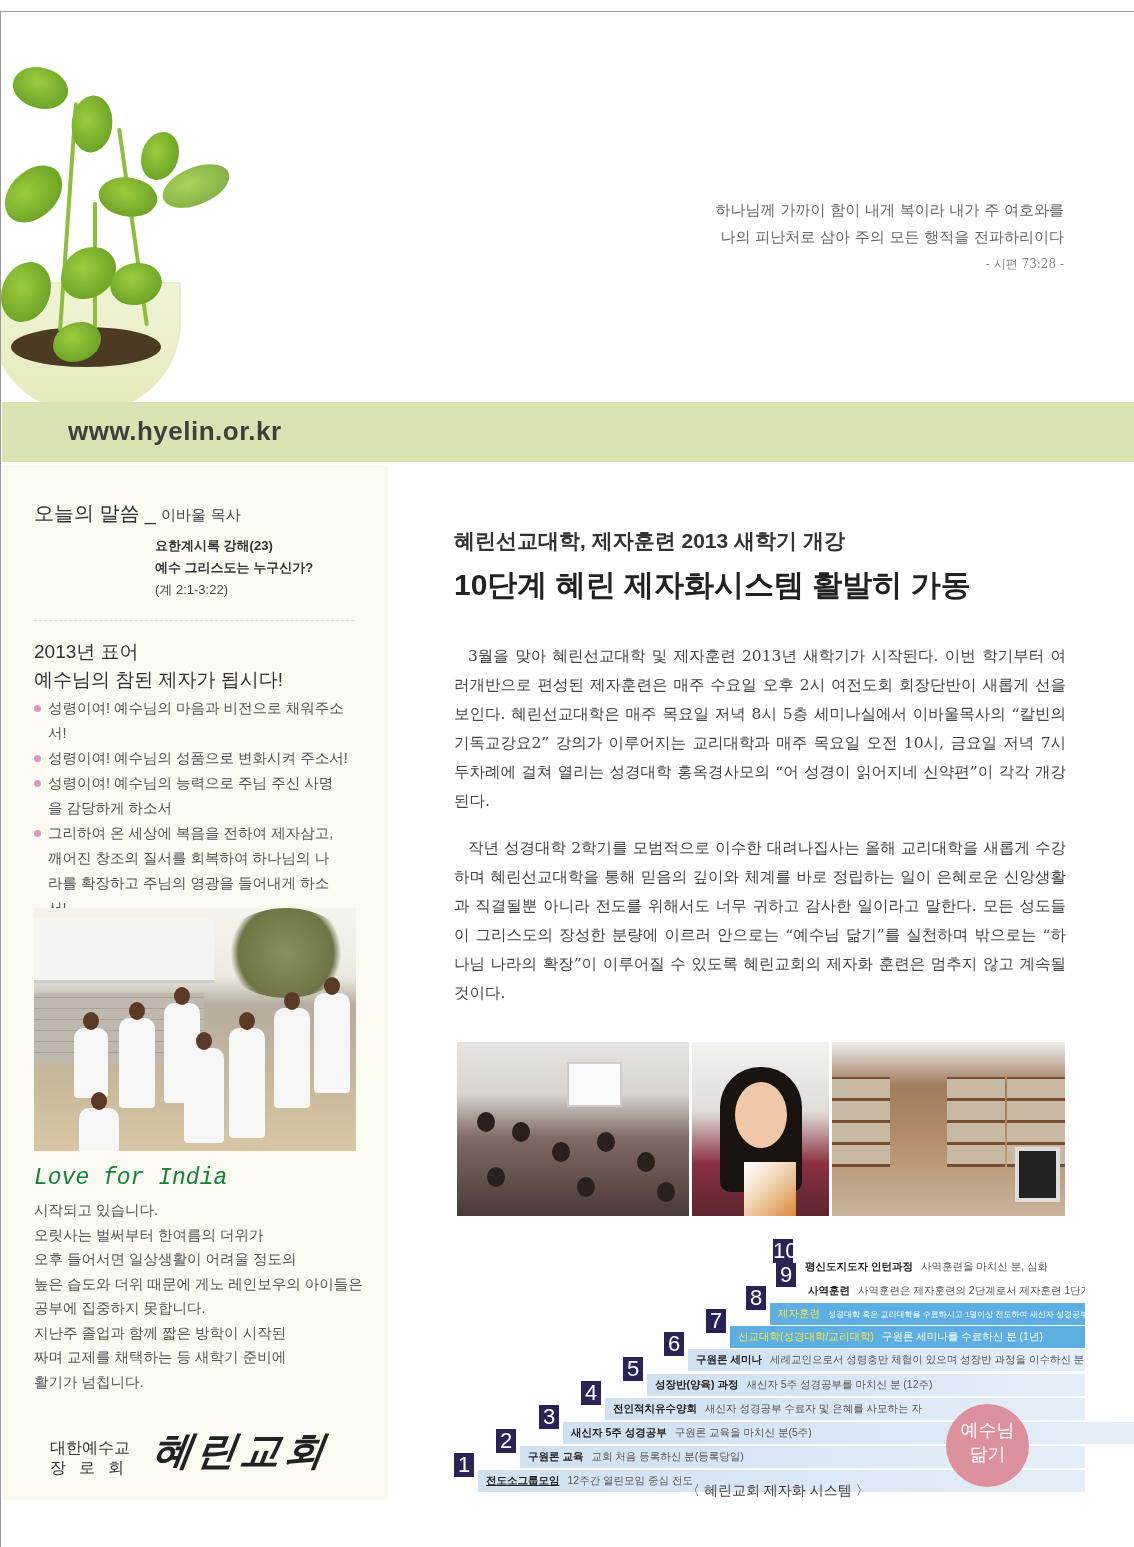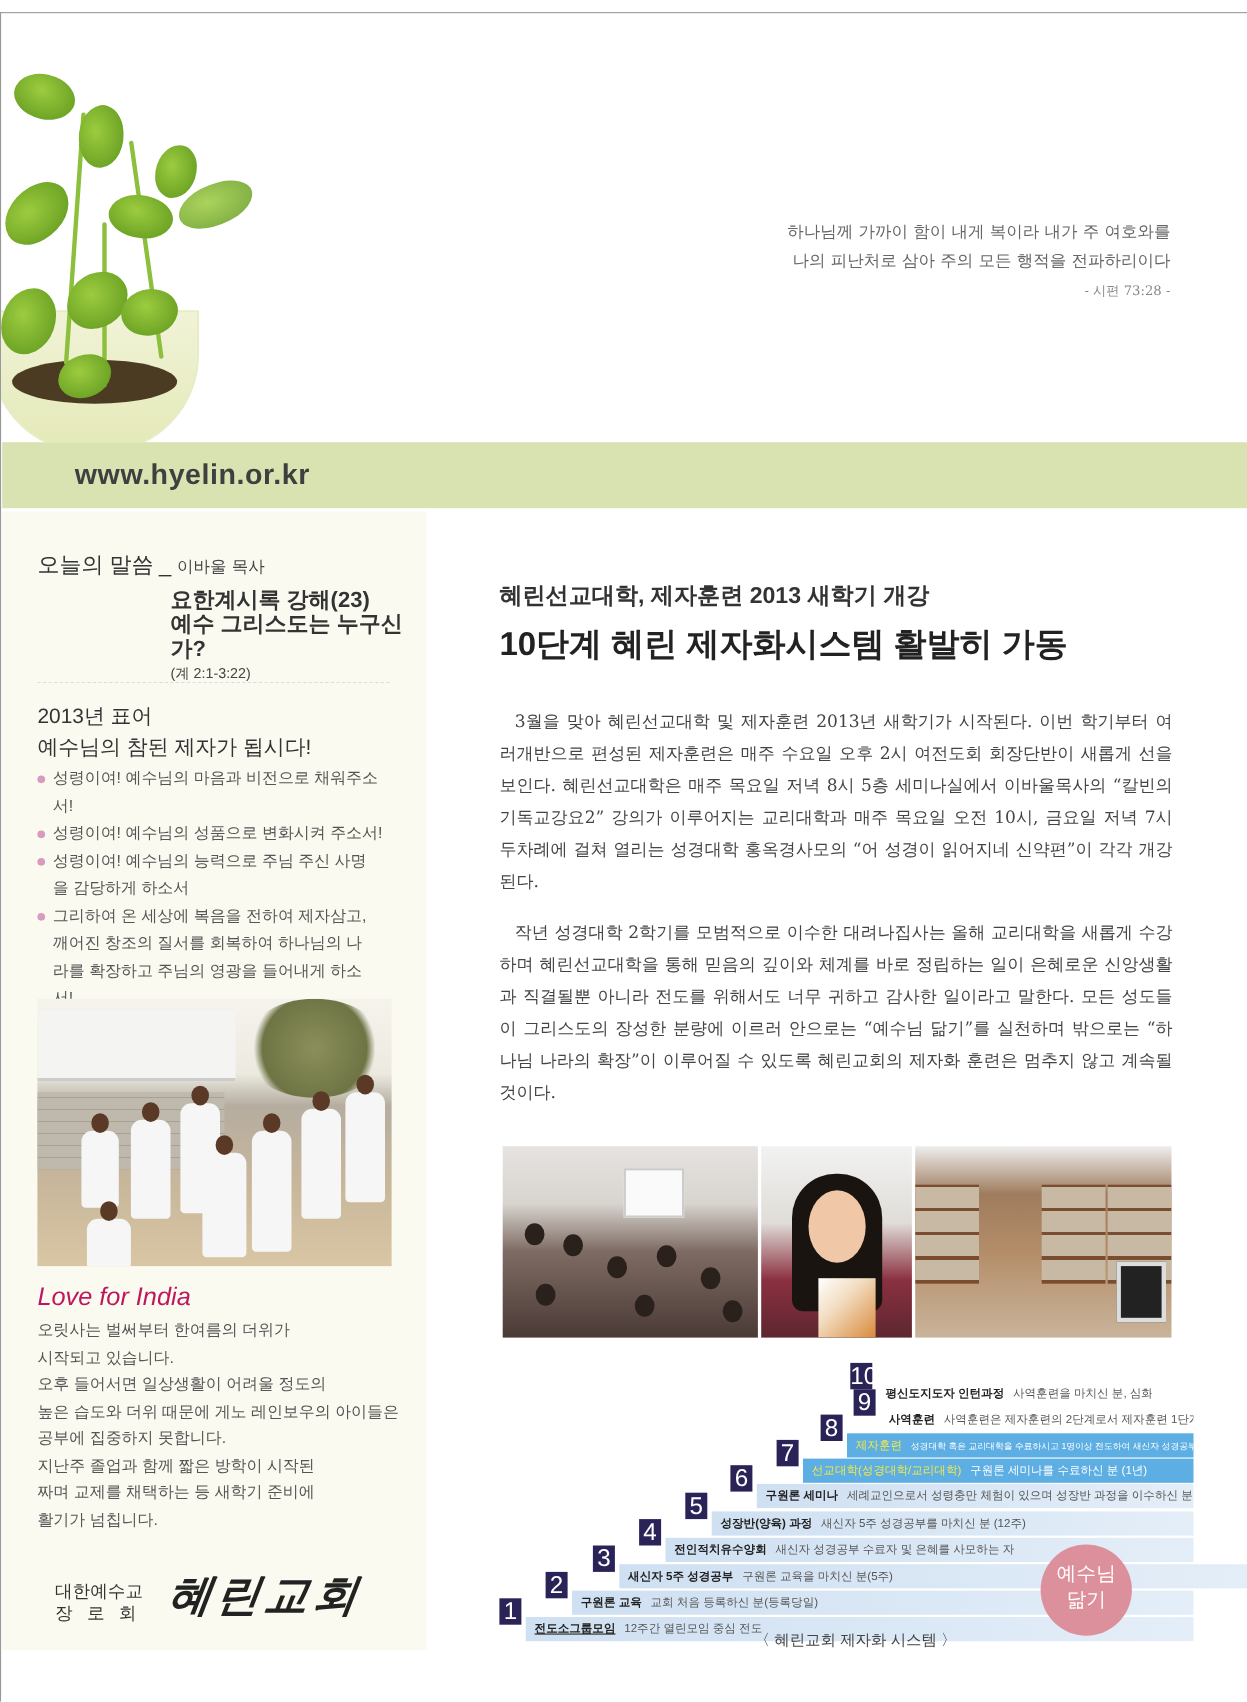--- a/index.html
+++ b/index.html
@@ -22,36 +22,36 @@
   .banner { position: absolute; left: 1px; top: 390px; width: 1133px; height: 60px; background: #d9e3b1; }
   .url { position: absolute; left: 66px; top: 14px; font-family: "Liberation Sans", sans-serif; font-weight: bold; font-size: 26px; color: #3f3f3f; letter-spacing: 0.5px; }
   .info { position: absolute; left: 513px; top: 10px; font-family: "Liberation Sans", sans-serif; font-size: 15.5px; line-height: 21px; color: #333; }
 
   
   .left-col { position: absolute; left: 1px; top: 453px; width: 386px; height: 1035px; background: #fafaf0; }
   .sec-title { font-family: "Liberation Sans", sans-serif; font-size: 20px; color: #333; }
   .sec-sub { font-size: 15px; color: #444; }
   .sermon { position: absolute; left: 32px; top: 35px; }
   .sermon-body { position: absolute; left: 153px; top: 70px; font-family: "Liberation Sans", sans-serif; }
-  .sermon-body .t1 { font-size: 20px; font-weight: bold; color: #333; line-height: 22px; }
+  .sermon-body .t1 { font-size: 13px; font-weight: bold; color: #333; line-height: 22px; }
   .sermon-body .ref { font-size: 13px; color: #444; line-height: 22px; }
   .divider { position: absolute; left: 32px; width: 320px; border-top: 1px dashed #ddd; }
   .motto { position: absolute; left: 32px; top: 173px; font-family: "Liberation Sans", sans-serif; }
   .motto .title { font-size: 19px; color: #333; line-height: 28px; }
   .motto .slogan { font-size: 19px; color: #333; line-height: 28px; }
   .motto ul { list-style: none; margin-top: 2px; }
   .motto li { position: relative; padding-left: 14px; font-size: 14.5px; color: #555; line-height: 25px; }
   .motto li .bullet { position: absolute; left: 0; top: 9px; width: 7px; height: 7px; border-radius: 50%; background: #d99ac0; }
   .india-photo { position: absolute; left: 32px; top: 443px; width: 322px; height: 243px; overflow: hidden; background: linear-gradient(180deg, #f5f3ec 0%, #eceae0 28%, #b5ada0 40%, #c9b79b 70%, #d8c6a4 100%); }
   .india-photo .bldg { position: absolute; left: 0; top: 10px; width: 180px; height: 65px; background: #f4f4f2; border-bottom: 3px solid #ccc; }
   .india-photo .wall { position: absolute; left: 0; top: 85px; width: 170px; height: 70px; background: repeating-linear-gradient(0deg, #bfb8ac 0 10px, #a8a194 10px 11px); }
   .india-photo .tree { position: absolute; right: 5px; top: 0; width: 130px; height: 90px; border-radius: 50%; background: radial-gradient(circle, #8a8f5a 0%, #6e7444 60%, rgba(110,116,68,0) 70%); }
   .kid { position: absolute; background: #f6f6f6; border-radius: 10px 10px 4px 4px; }
   .kid::before { content: ""; position: absolute; left: 50%; top: -16px; width: 16px; height: 18px; margin-left: -8px; border-radius: 50%; background: #5a3a26; }
-  .india-title { position: absolute; left: 32px; top: 700px; font-family: Liberation Sans, sans-serif; font-style: italic; font-size: 23px; color: #be185d; }
+  .india-title { position: absolute; left: 32px; top: 700px; font-family: Liberation Mono, monospace; font-style: italic; font-size: 23px; color: #15803d; }
   .india-body { position: absolute; left: 32px; top: 733px; font-family: "Liberation Sans", sans-serif; font-size: 14.5px; line-height: 24.5px; color: #555; }
   .sign { position: absolute; left: 48px; top: 958px; display: flex; align-items: flex-end; }
   .sign-small { font-family: "Liberation Sans", sans-serif; font-size: 16px; line-height: 20px; color: #333; }
   .sign-small .spaced { letter-spacing: 13px; }
   .sign-big { margin-left: 16px; font-family: "DejaVu Serif", serif; font-size: 40px; font-weight: bold; font-style: italic; color: #222; letter-spacing: 4px; transform: skewX(-8deg); }
 
   
   .headline { position: absolute; left: 453px; top: 515px; font-family: "Liberation Sans", sans-serif; }
   .headline .kicker { font-size: 21px; font-weight: bold; color: #333; }
   .headline .main { font-size: 30px; font-weight: bold; color: #222; margin-top: 10px; }
@@ -149,22 +149,22 @@
       <div class="kid" style="left:130px;top:95px;width:36px;height:100px;"></div>
       <div class="kid" style="left:150px;top:140px;width:40px;height:95px;"></div>
       <div class="kid" style="left:195px;top:120px;width:36px;height:110px;"></div>
       <div class="kid" style="left:240px;top:100px;width:36px;height:100px;"></div>
       <div class="kid" style="left:280px;top:85px;width:36px;height:100px;"></div>
       <div class="kid" style="left:45px;top:200px;width:40px;height:45px;"></div>
     </div>
 
     <div class="india-title">Love for India</div>
     <div class="india-body">
+      <div>시작되고 있습니다.</div>
       <div>오릿사는 벌써부터 한여름의 더위가</div>
-      <div>시작되고 있습니다.</div>
       <div>오후 들어서면 일상생활이 어려울 정도의</div>
       <div>높은 습도와 더위 때문에 게노 레인보우의 아이들은</div>
       <div>공부에 집중하지 못합니다.</div>
       <div>지난주 졸업과 함께 짧은 방학이 시작된</div>
       <div>짜며 교제를 채택하는 등 새학기 준비에</div>
       <div>활기가 넘칩니다.</div>
     </div>
 
     <div class="sign">
       <div class="sign-small">

